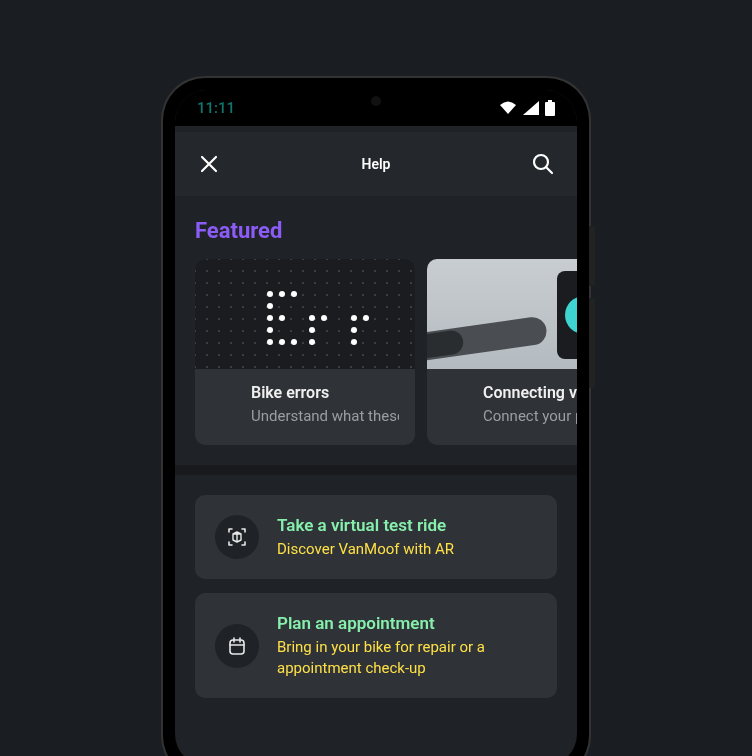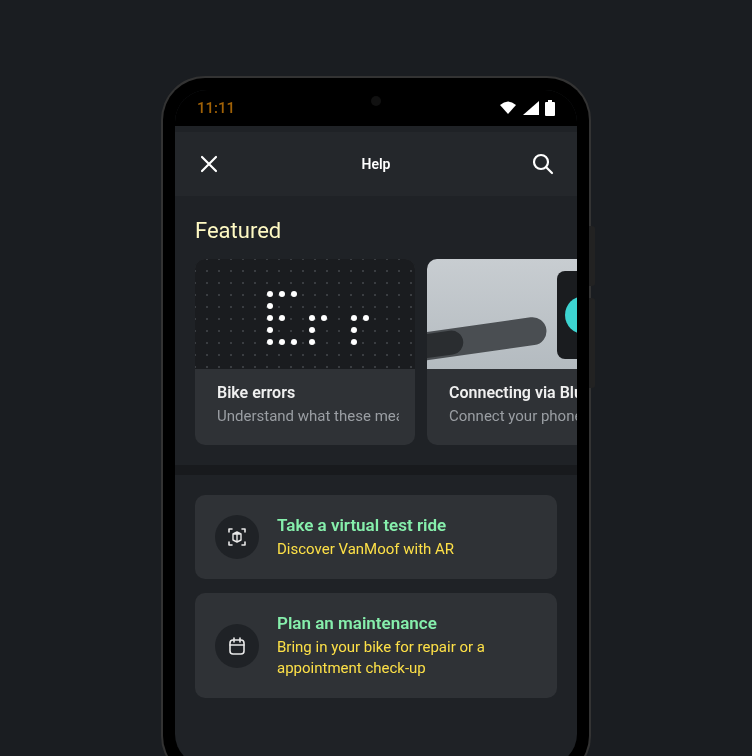--- a/index.html
+++ b/index.html
@@ -55,21 +55,21 @@
       overflow: hidden;
       position: relative;
     }
     .status-bar {
       height: 36px;
       background: #000;
       display: flex;
       justify-content: space-between;
       align-items: center;
       padding: 0 22px;
-      color: #a16207;
+      color: #0f766e;
       font-size: 15px;
       font-weight: 500;
     }
     .status-icons {
       display: flex;
       gap: 6px;
       align-items: center;
     }
     .app-header {
       background: #24272b;
@@ -93,23 +93,23 @@
       display: flex;
       align-items: center;
       justify-content: center;
       cursor: pointer;
       color: #fff;
     }
     .content {
       padding: 0;
     }
     .section-title {
-      color: #fef9c3;
+      color: #8b5cf6;
       font-size: 22px;
-      font-weight: 400;
+      font-weight: 700;
       padding: 22px 20px 16px 20px;
     }
     .cards-row {
       display: flex;
       gap: 12px;
       padding: 0 20px 20px 20px;
       overflow: hidden;
     }
     .feature-card {
       background: #2f3236;
@@ -194,21 +194,22 @@
     .handlebar-grip {
       position: absolute;
       left: 6px;
       top: 2px;
       width: 50px;
       height: 24px;
       background: #2a2d30;
       border-radius: 12px;
     }
     .card-body {
-      padding: 14px 16px 18px 22px;
+      padding: 14px 16px 18px 32px;
+      margin-left: 24px;
     }
     .card-title {
       color: #f0f0f0;
       font-size: 16px;
       font-weight: 600;
       margin-bottom: 4px;
       white-space: nowrap;
       overflow: hidden;
     }
     .card-subtitle {
@@ -413,21 +414,21 @@
         </div>
 
         <div class="list-item">
           <div class="list-icon-wrap">
             <svg width="22" height="22" viewBox="0 0 22 22">
               <rect x="4" y="5" width="14" height="14" rx="3" stroke="#e8e8e8" stroke-width="1.6" fill="none"></rect>
               <path d="M8 3 L8 7 M14 3 L14 7 M4 10 L18 10" stroke="#e8e8e8" stroke-width="1.6" stroke-linecap="round"></path>
             </svg>
           </div>
           <div class="list-text">
-            <div class="list-title">Plan an maintenance</div>
+            <div class="list-title">Plan an appointment</div>
             <div class="list-subtitle">Bring in your bike for repair or a appointment check-up</div>
           </div>
         </div>
 
       </div>
 
     </div>
   </div>
 </div>
 

